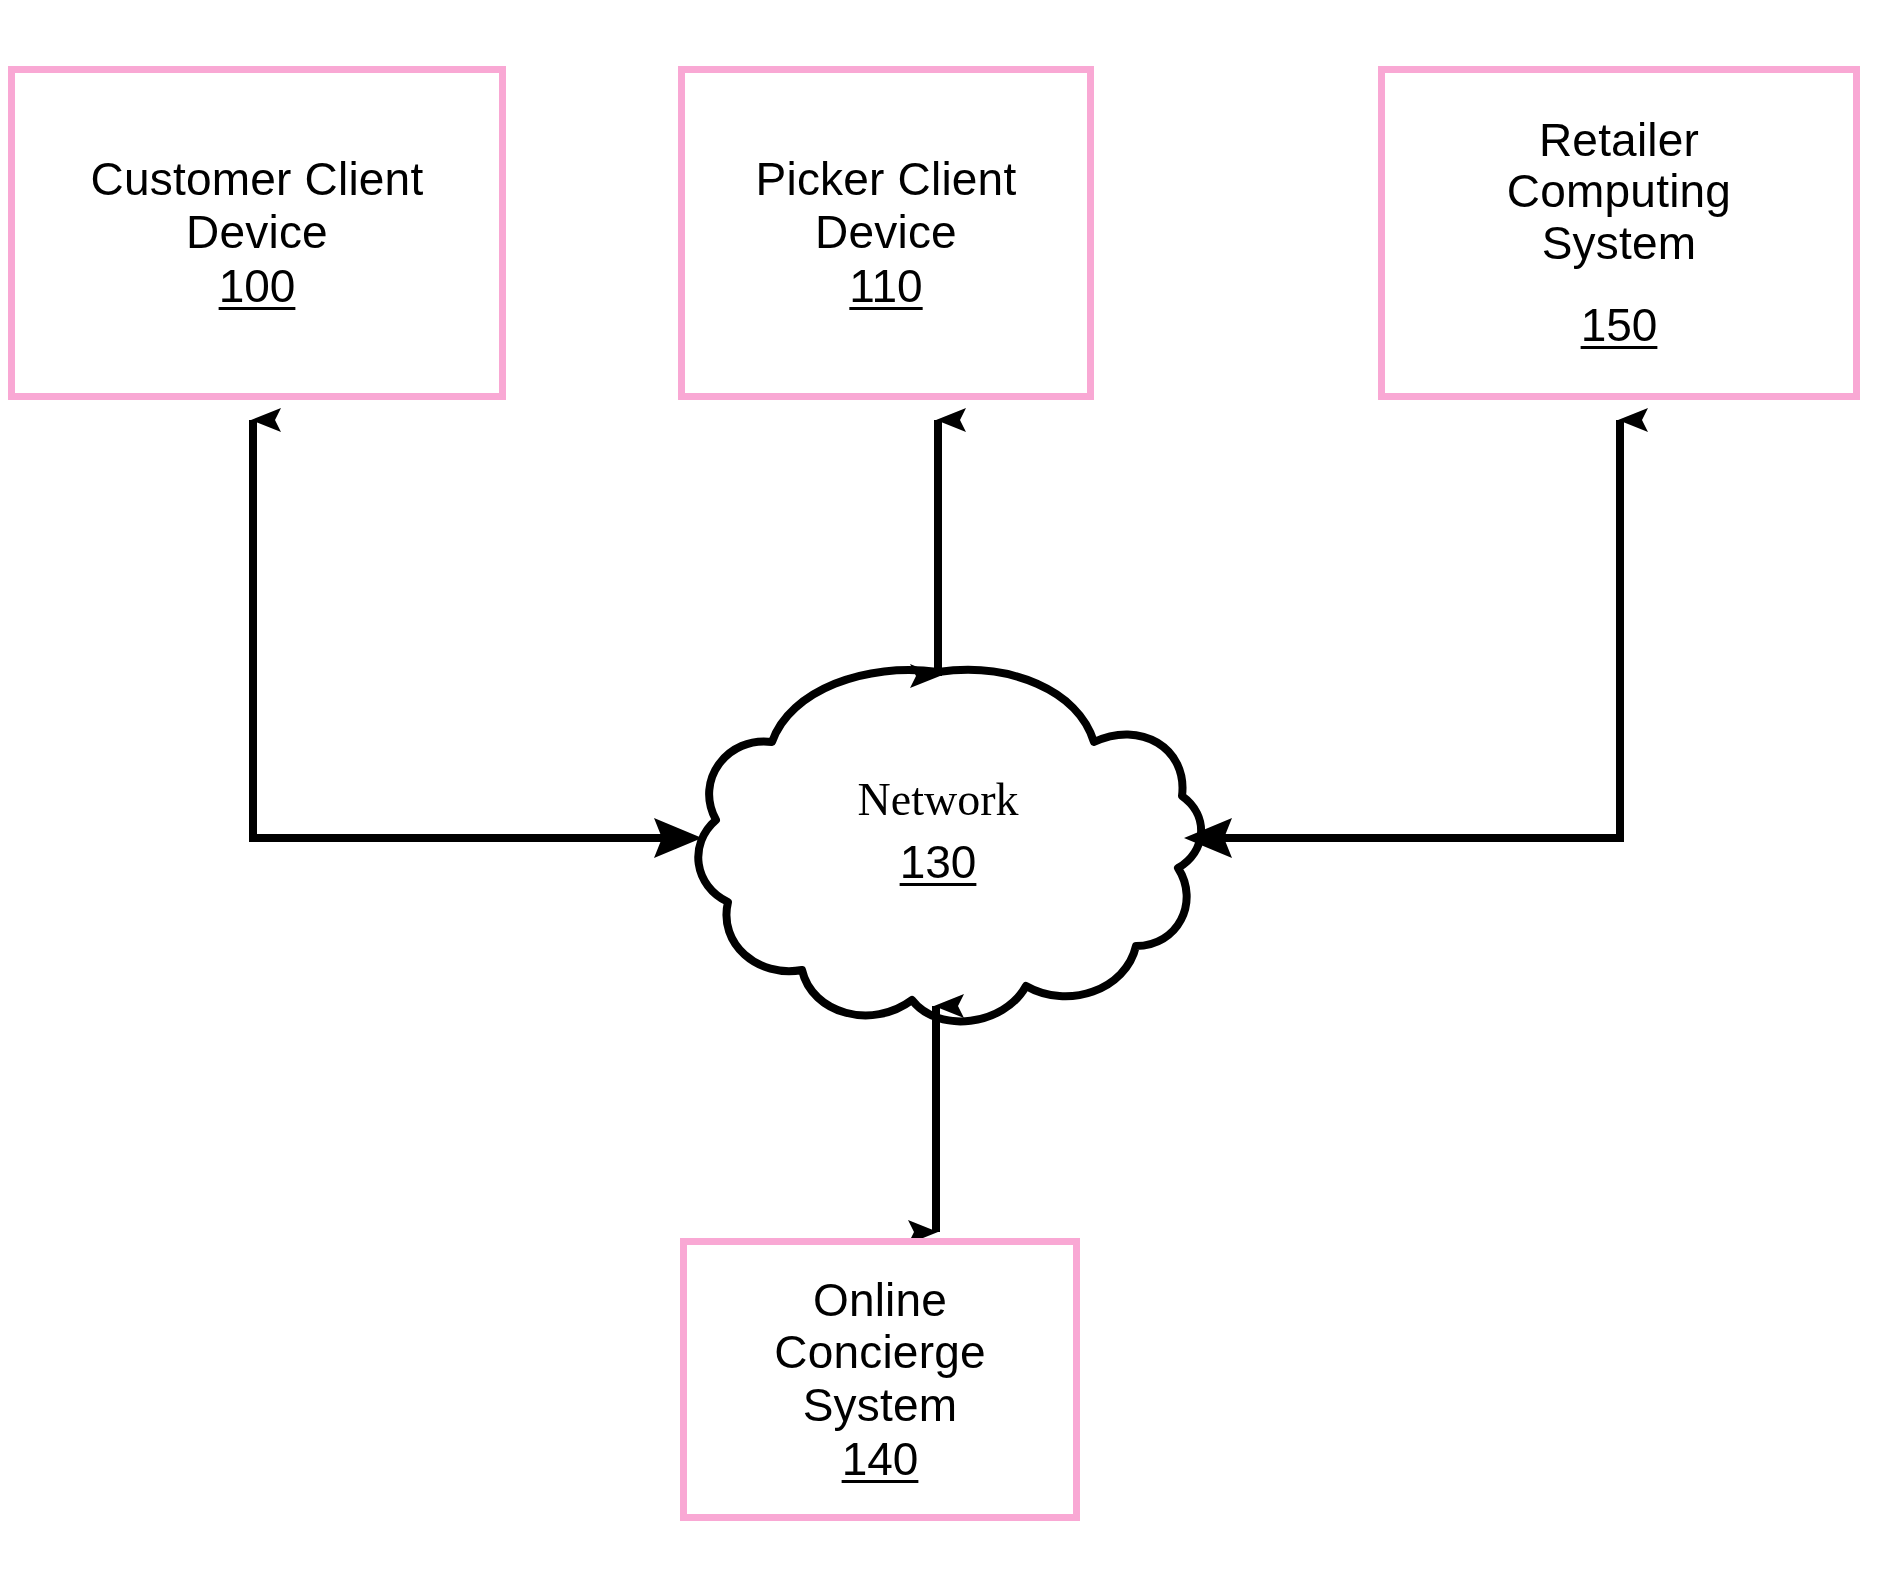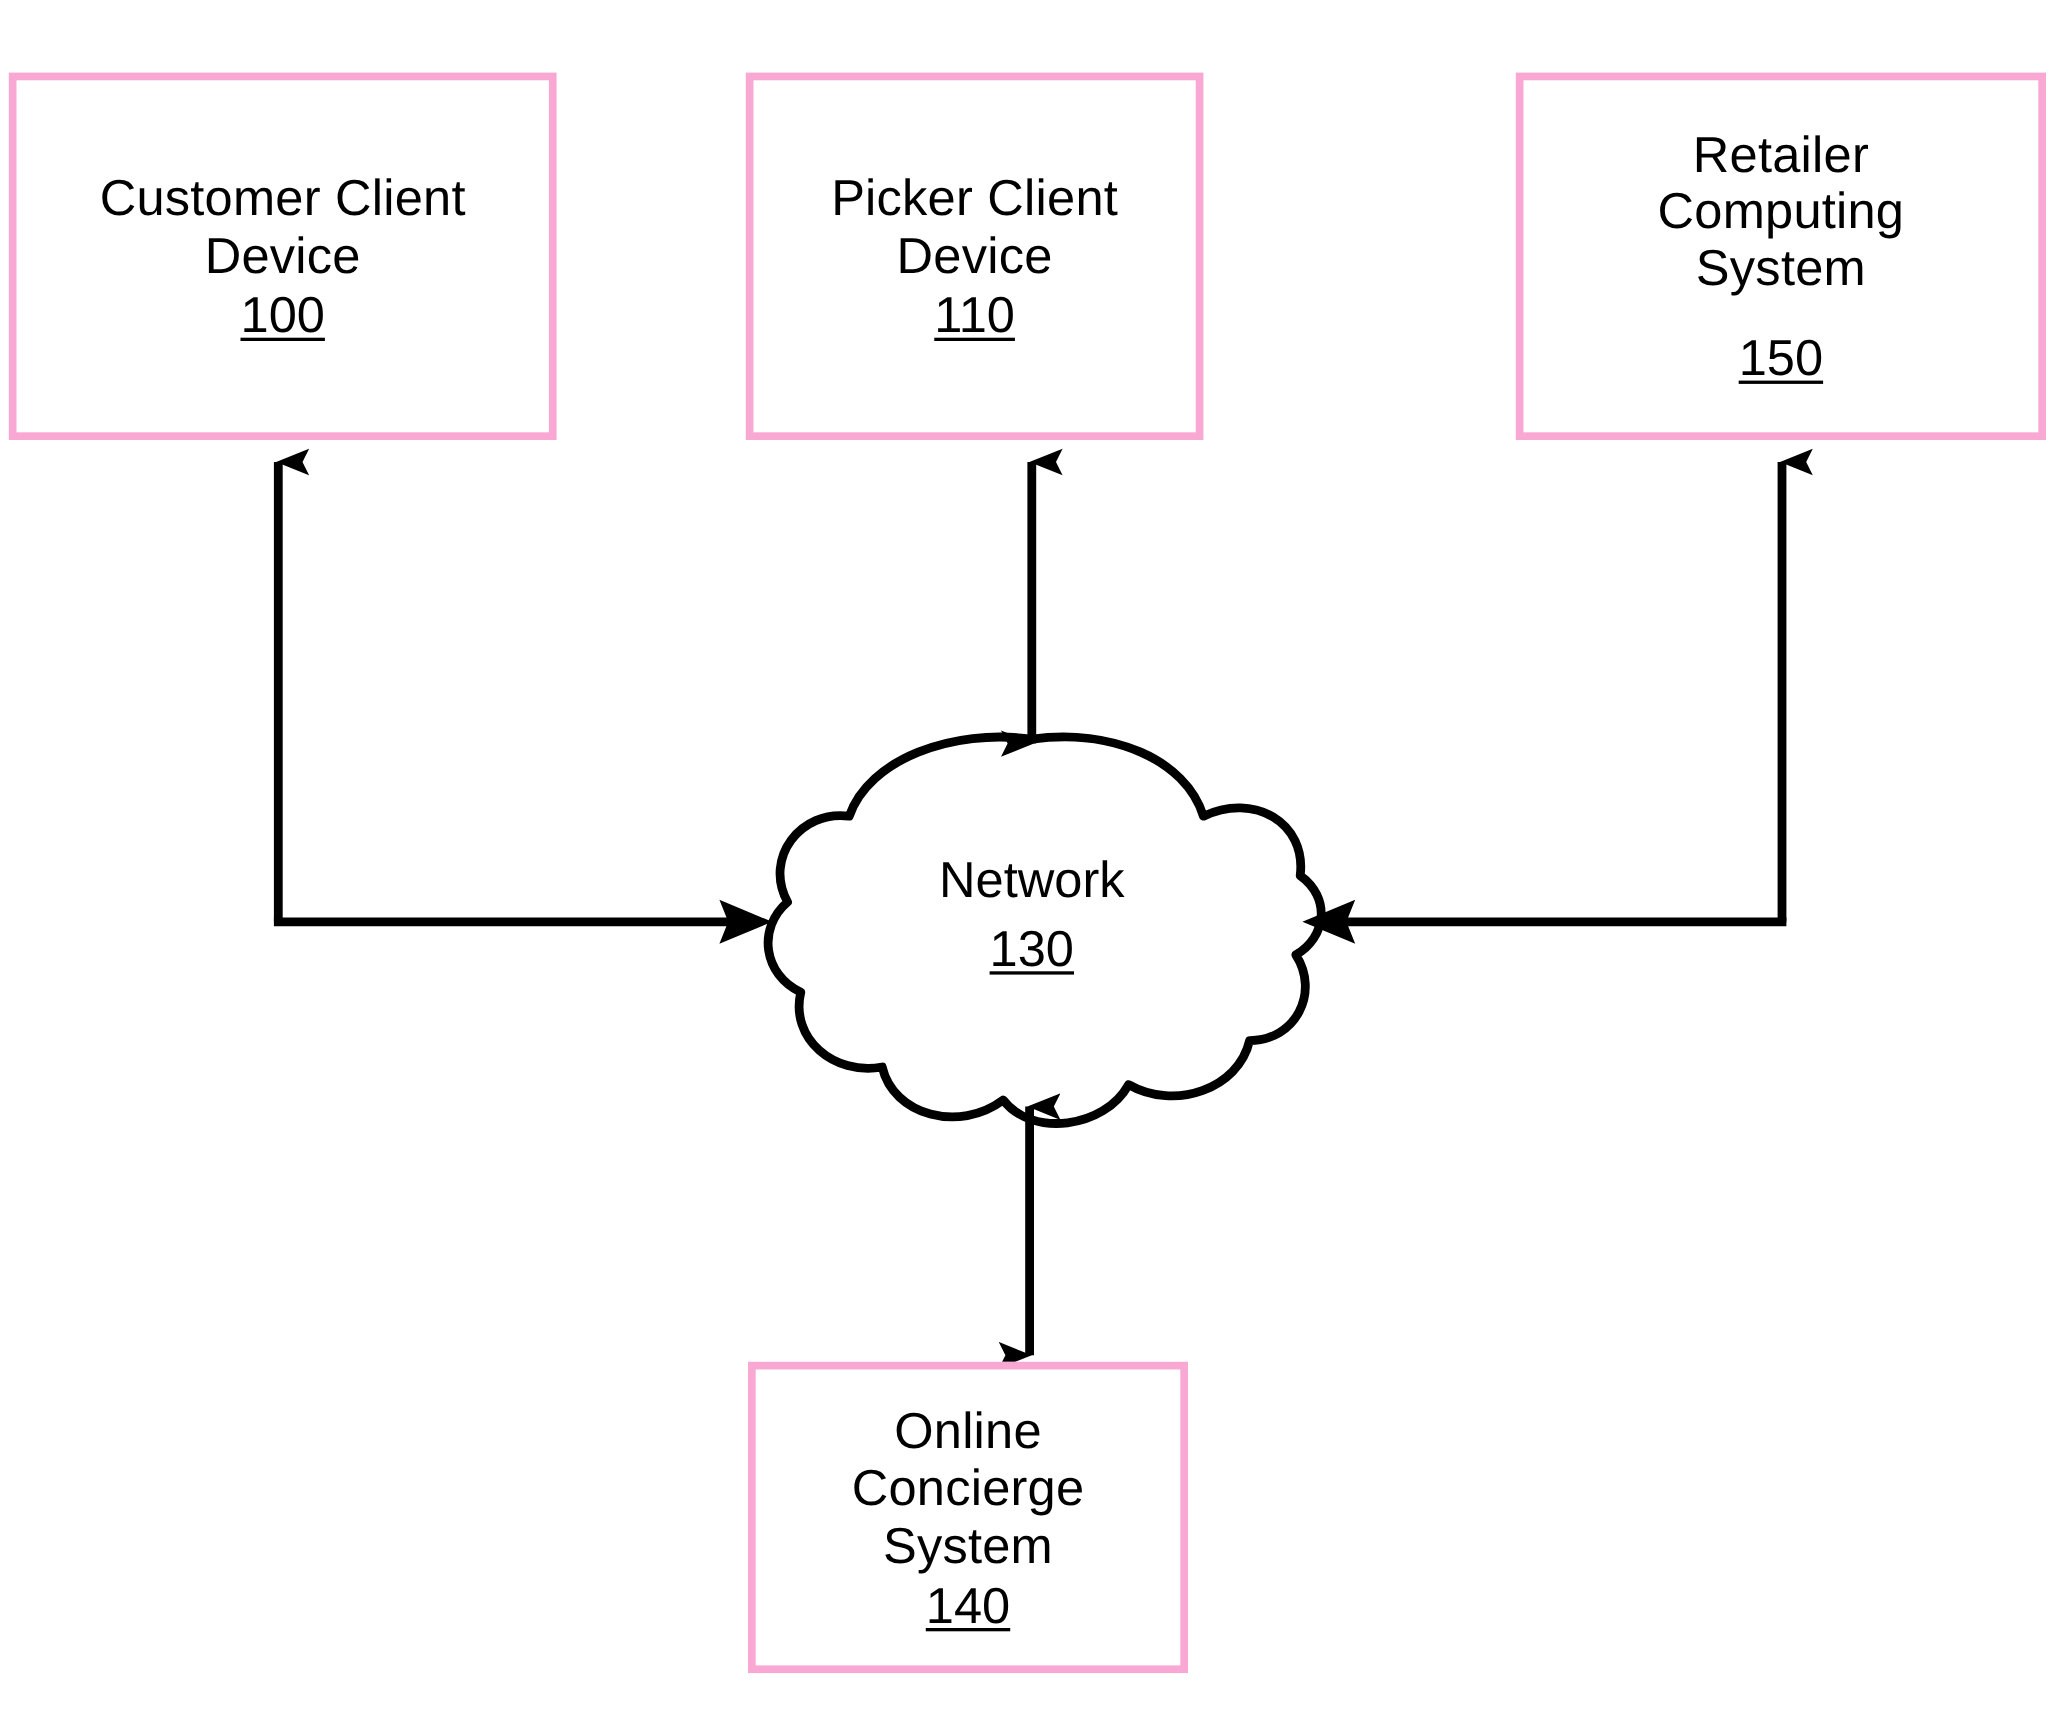--- a/index.html
+++ b/index.html
@@ -64,21 +64,21 @@
 
   .cloud-text {
     position: absolute;
     left: 695px;
     top: 772px;
     width: 486px;
     text-align: center;
     pointer-events: none;
   }
   .cloud-name {
-    font-family: Liberation Sans, sans-serif;
+    font-family: Liberation Serif, serif;
     font-size: 46px;
     line-height: 1.2;
     color: #000000;
   }
   .cloud-ref {
     font-family: "Liberation Sans", sans-serif;
     font-size: 46px;
     line-height: 1.2;
     color: #000000;
     text-decoration: underline;

